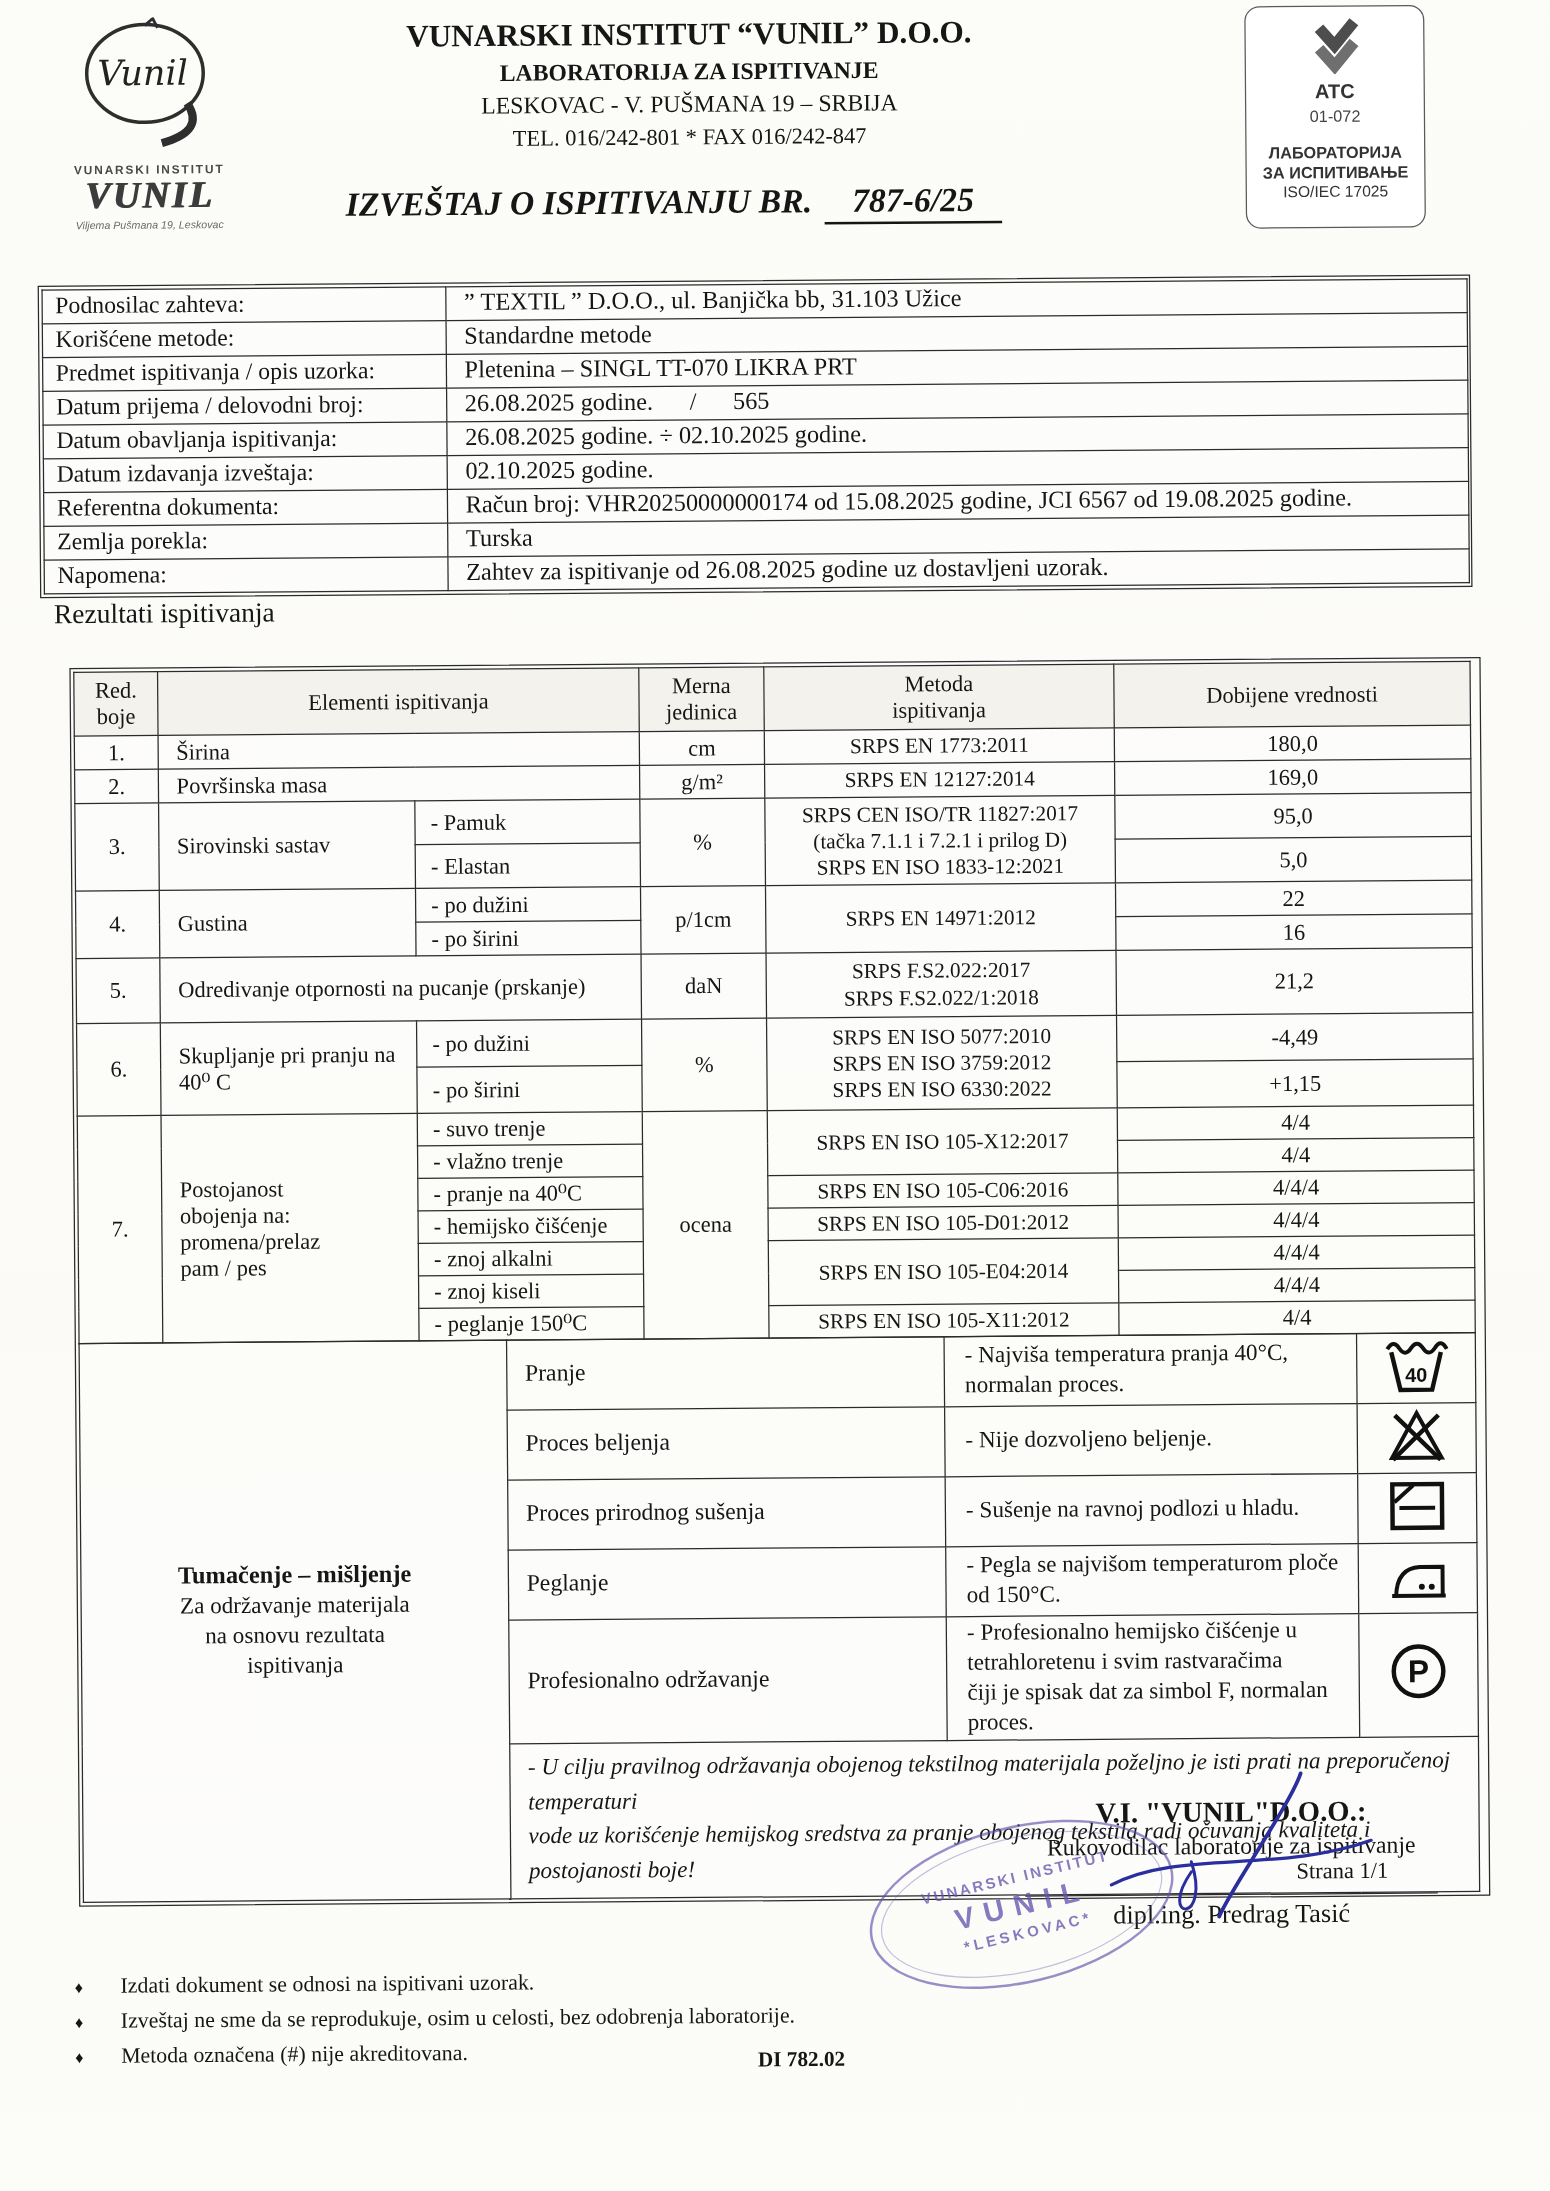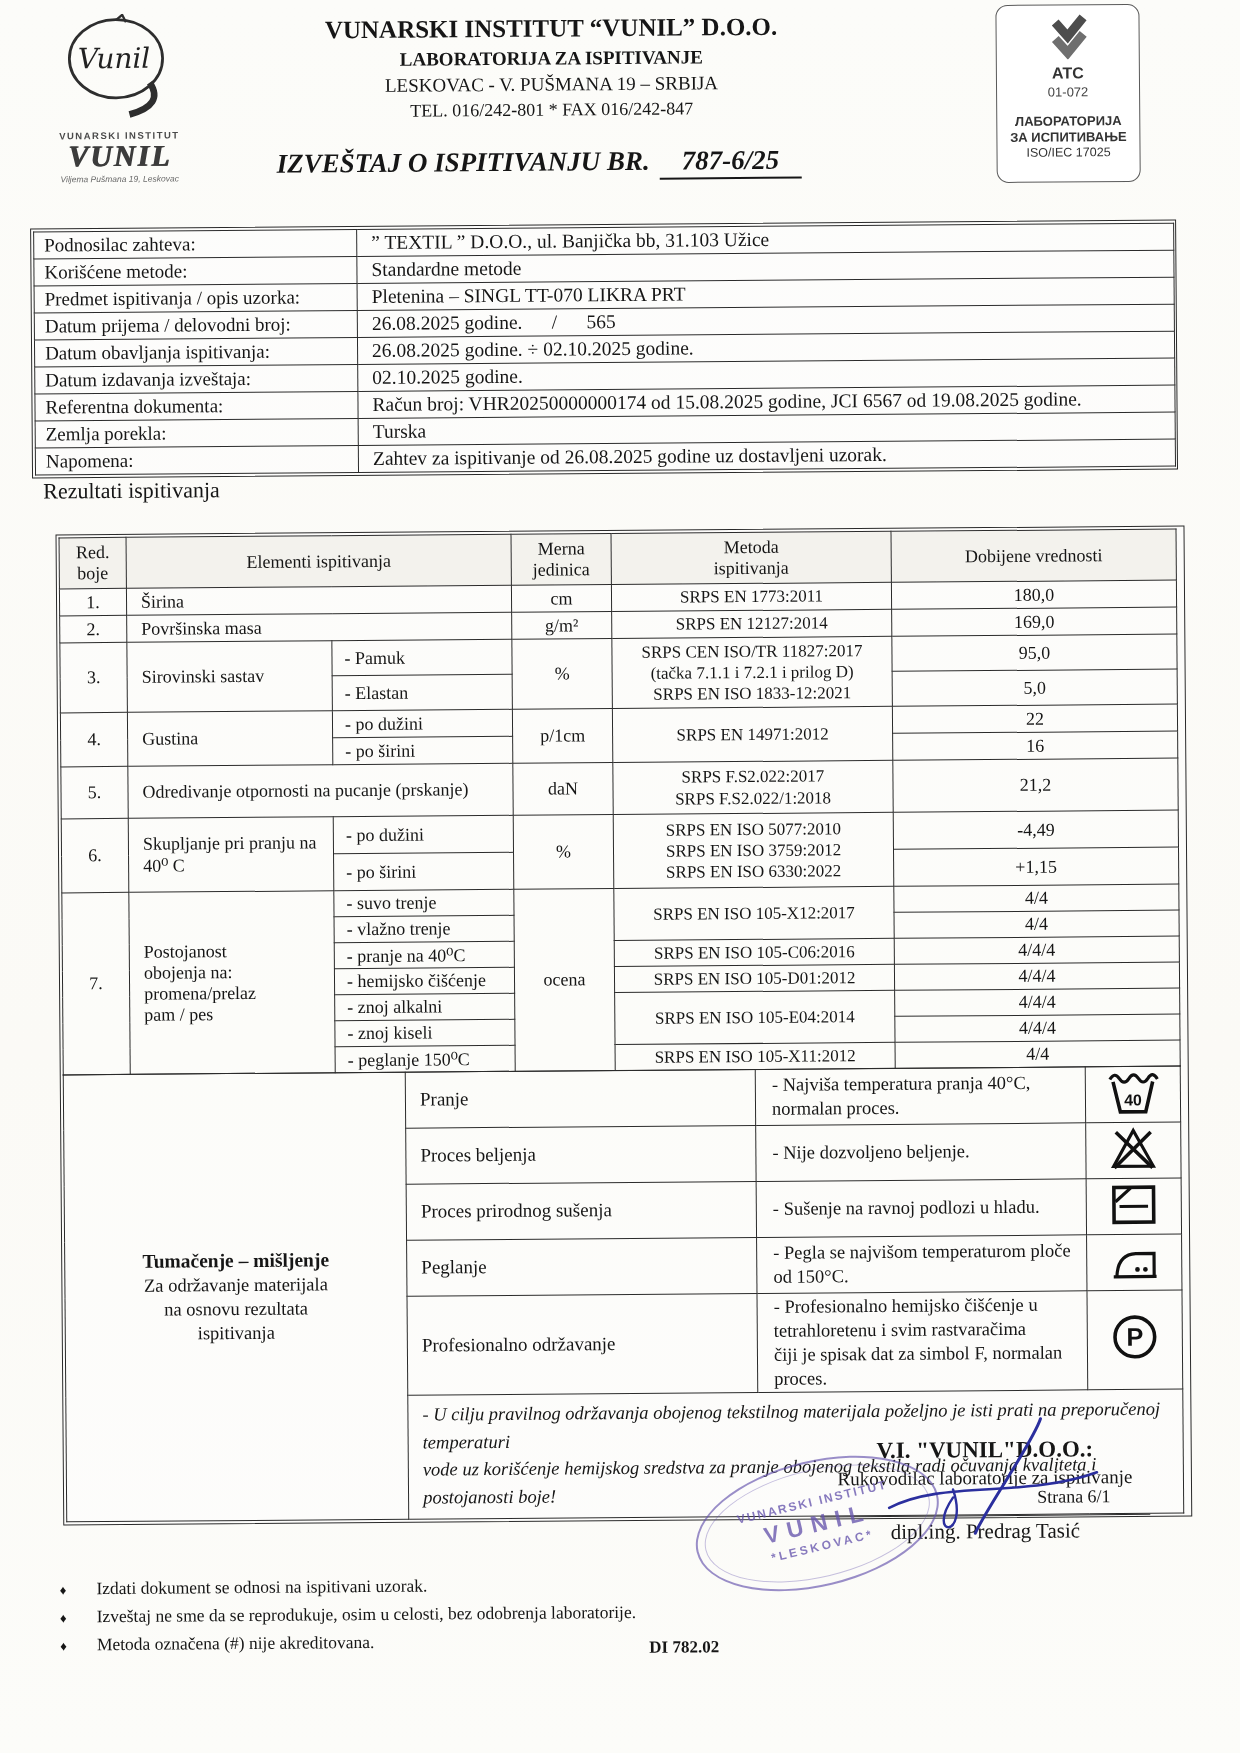--- a/index.html
+++ b/index.html
@@ -84,21 +84,21 @@
   .stamp-t{font-size:12px;font-weight:bold;letter-spacing:2px;}
   .stamp-m{font-size:23px;font-weight:bold;letter-spacing:8px;margin:2px 0;}
   .stamp-b{font-size:12px;font-weight:bold;letter-spacing:3px;}
   .ink{position:absolute;left:878px;top:1418px;z-index:5;}
 
   
   .bullets{position:absolute;left:46px;top:1574px;}
   .bullet-row{display:flex;align-items:baseline;margin-bottom:7px;}
   .bullet-glyph{font-size:13px;margin:0 30px 0 8px;}
   .bullet-text{font-size:17.5px;}
-  .doc-code{position:absolute;left:600px;top:1638px;font-size:17px;font-weight:bold;margin-left:43px;}
+  .doc-code{position:absolute;left:600px;top:1638px;font-size:17px;font-weight:bold;}
   .page-no{position:absolute;left:1032px;top:1490px;font-size:18px;}
 </style>
 </head>
 <body>
 
 <div id="page">
 <div id="scan">
 
   <div class="logo-block">
     <svg viewBox="0 0 130 118" width="126" height="110">
@@ -405,16 +405,16 @@
     <div class="bullet-row">
       <span class="bullet-glyph">♦</span>
       <span class="bullet-text">Izveštaj ne sme da se reprodukuje, osim u celosti, bez odobrenja laboratorije.</span>
     </div>
     <div class="bullet-row">
       <span class="bullet-glyph">♦</span>
       <span class="bullet-text">Metoda označena (#) nije akreditovana.</span>
     </div>
   </div>
   <div class="doc-code">DI 782.02</div>
-  <div class="page-no">Strana 6/1</div>
+  <div class="page-no">Strana 1/1</div>
 
 </div>
 </div>
 
 </body></html>

